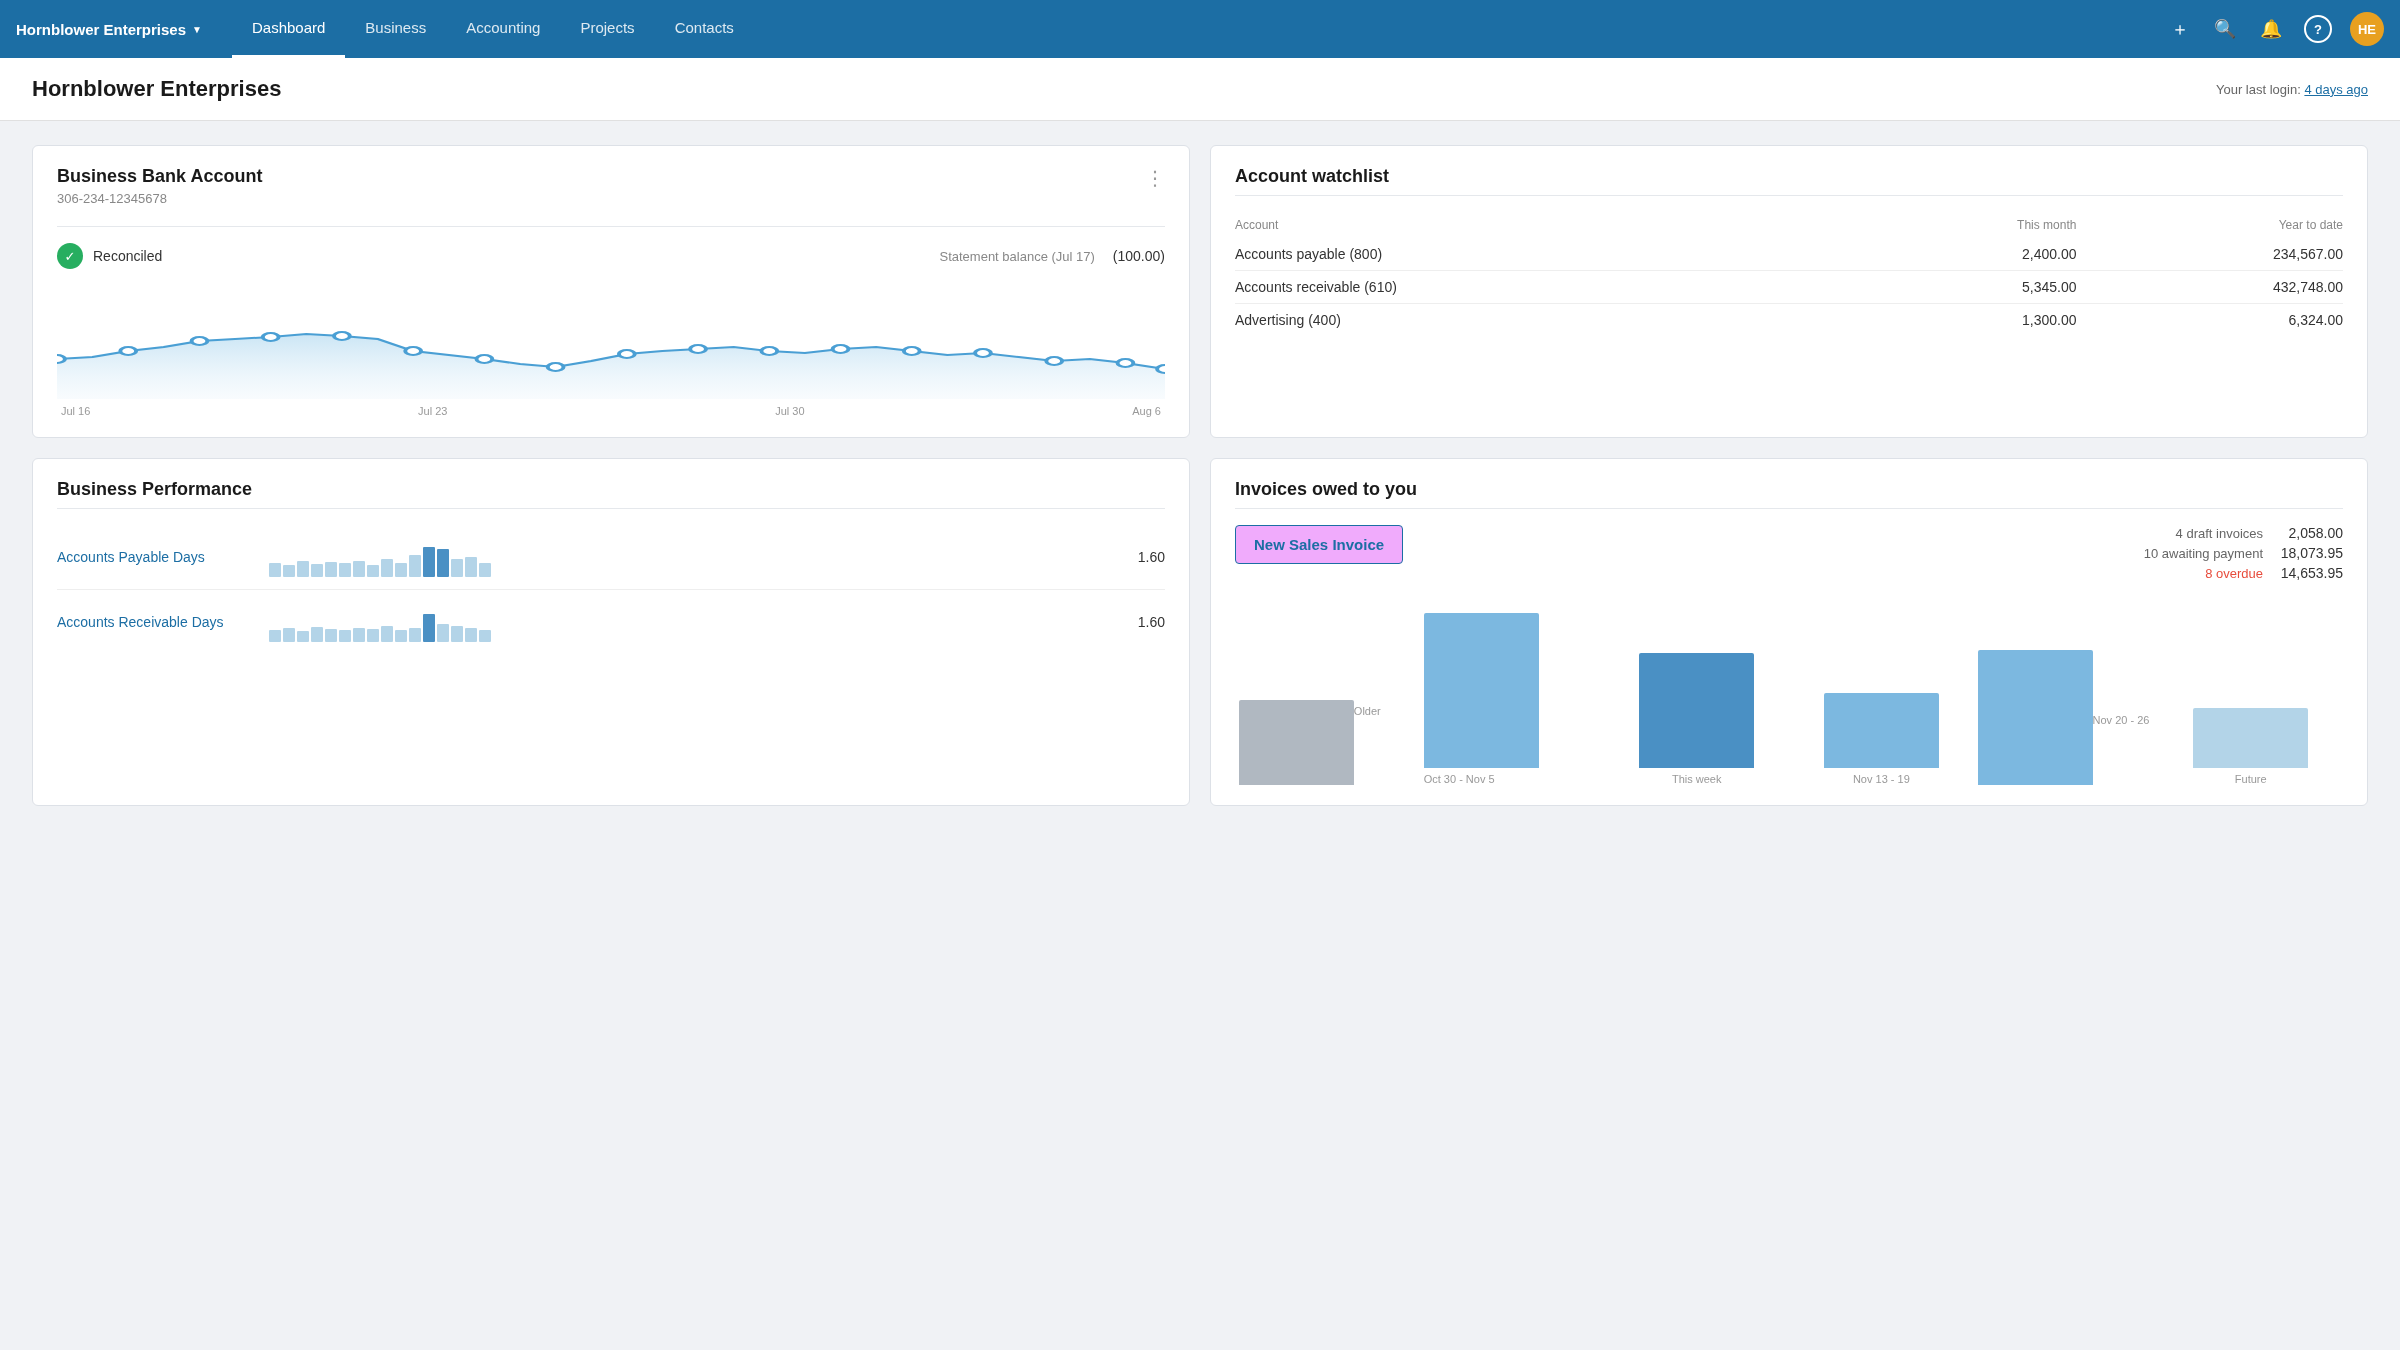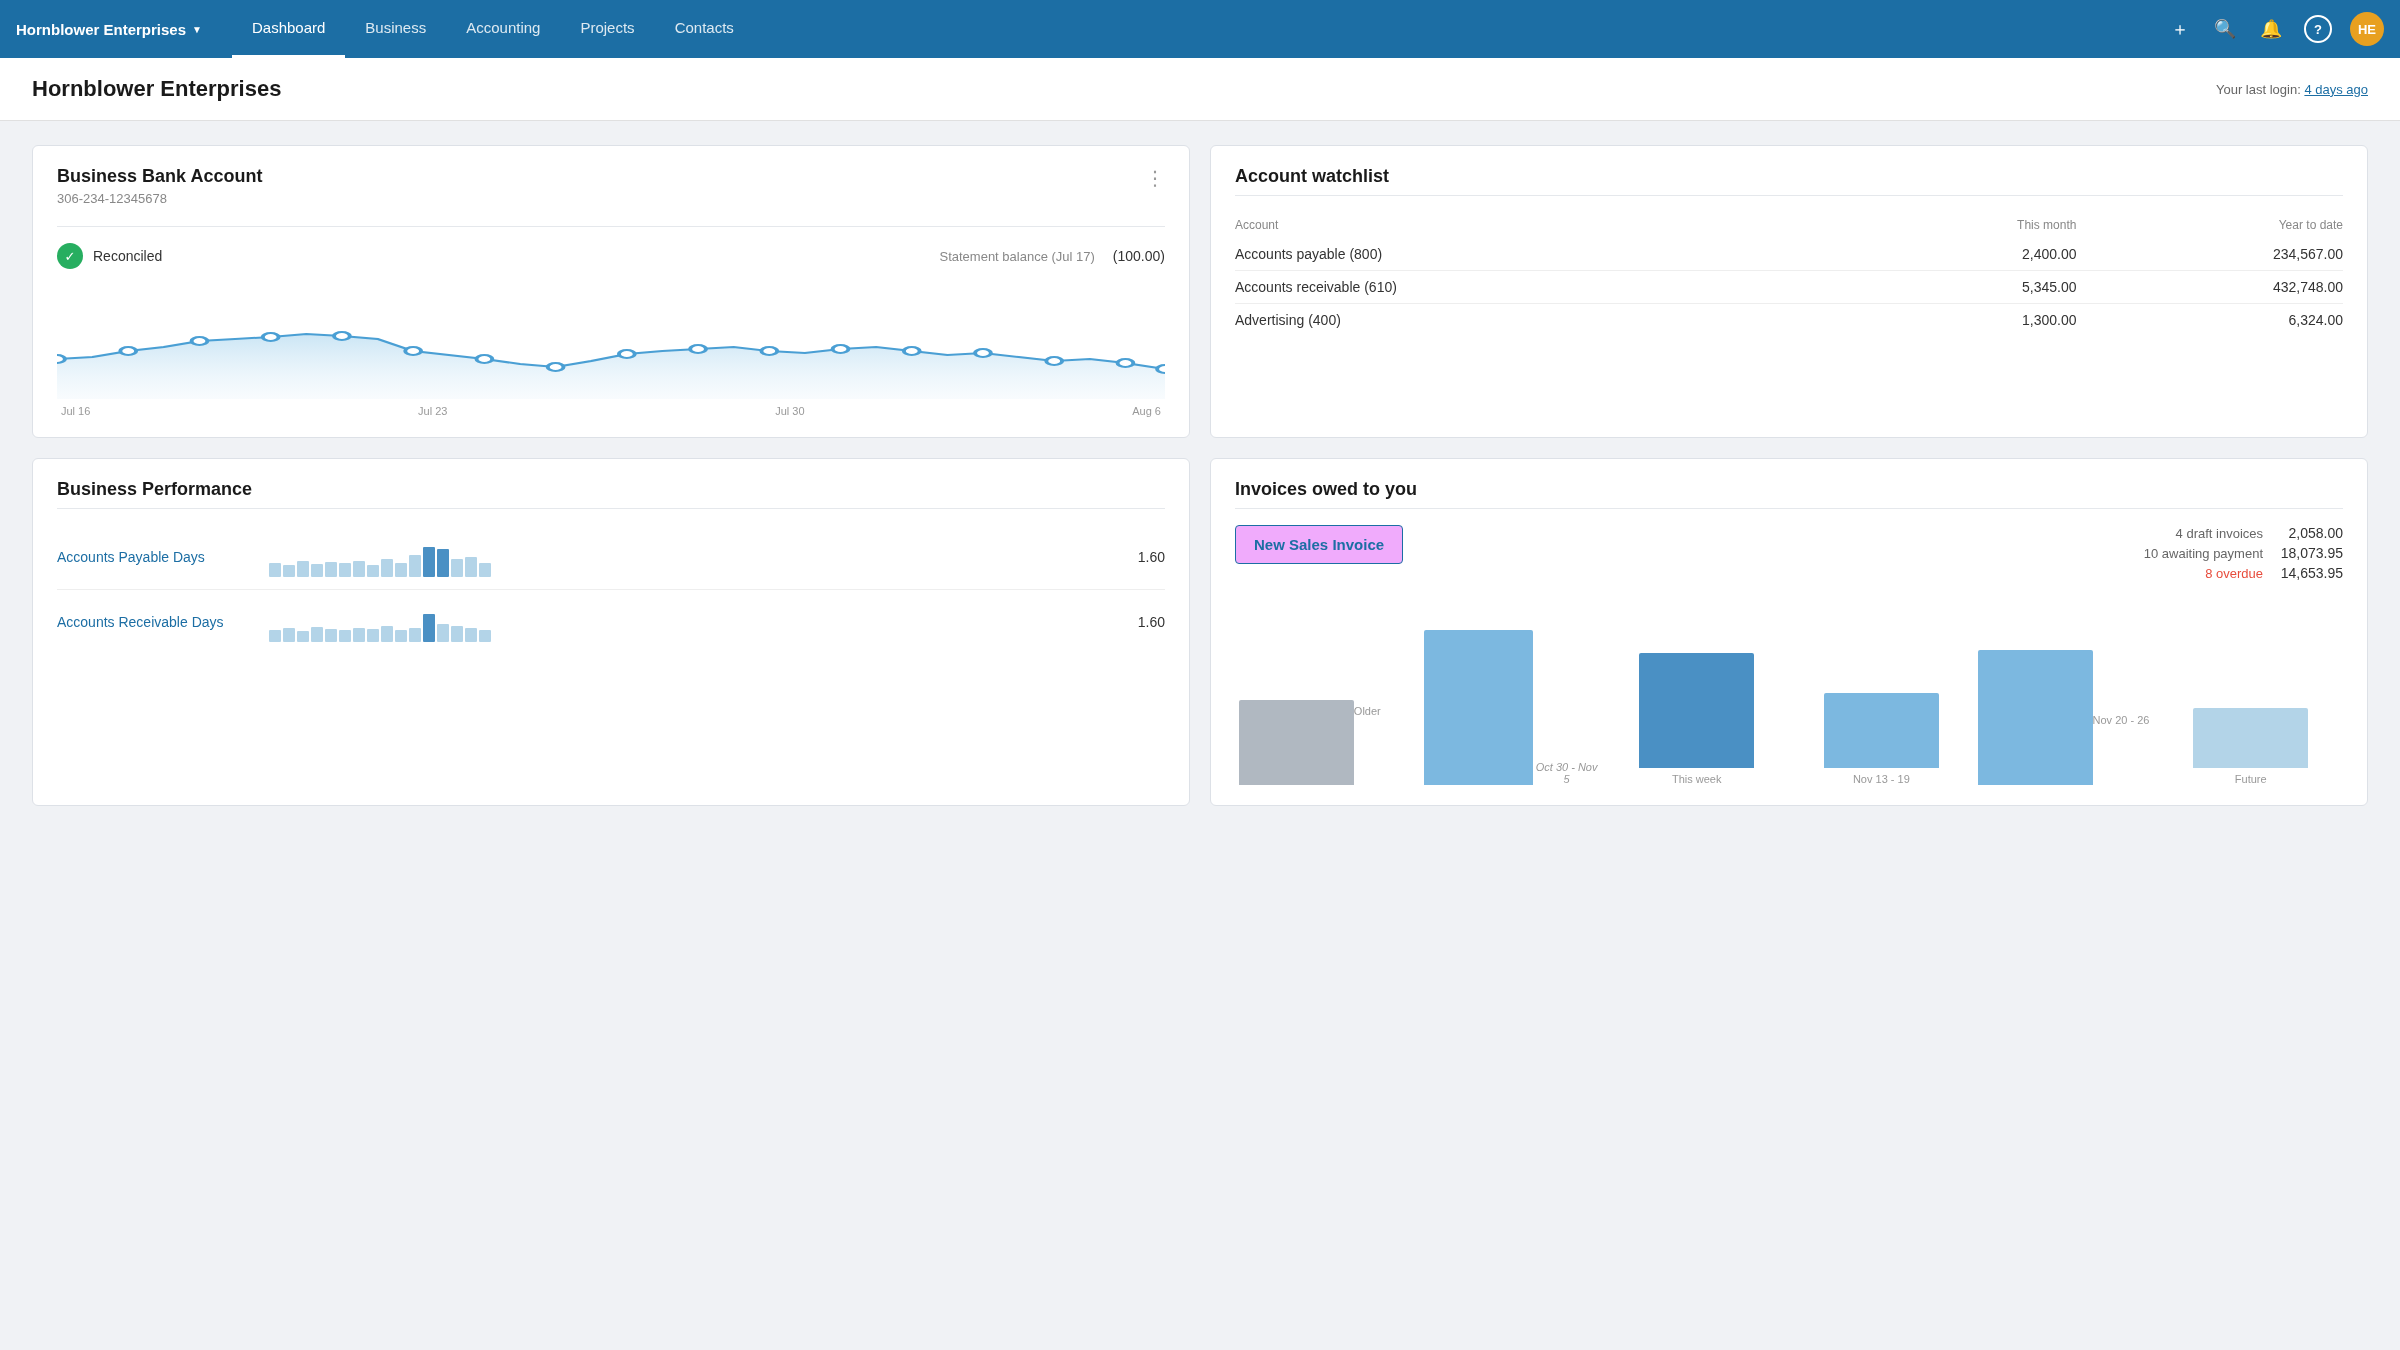--- a/index.html
+++ b/index.html
@@ -265,21 +265,21 @@
       </div>
     </div>
 
     <div style="display:flex; align-items:flex-end; gap:8px; height:180px; padding:0 4px;">
 
       <div style="flex:1; display:flex; flex-direction:row; align-items:flex-start;">
         <div style="width:65%; height:85px; background:#b0b8c1; border-radius:2px 2px 0 0;"></div>
         <div style="font-size:11px;color:#999;margin-top:5px;">Older</div>
       </div>
 
-      <div style="flex:1; display:flex; flex-direction:row; align-items:flex-end;font-style:italic;">
+      <div style="flex:1; display:flex; flex-direction:column; align-items:flex-start;">
         <div style="width:65%; height:155px; background:#7cb8e0; border-radius:2px 2px 0 0;"></div>
         <div style="font-size:11px;color:#999;margin-top:5px;text-align:center;">Oct 30 - Nov 5</div>
       </div>
 
       <div style="flex:1; display:flex; flex-direction:column; align-items:center;">
         <div style="width:65%; height:115px; background:#4a90c4; border-radius:2px 2px 0 0;"></div>
         <div style="font-size:11px;color:#999;margin-top:5px;">This week</div>
       </div>
 
       <div style="flex:1; display:flex; flex-direction:column; align-items:center;">

